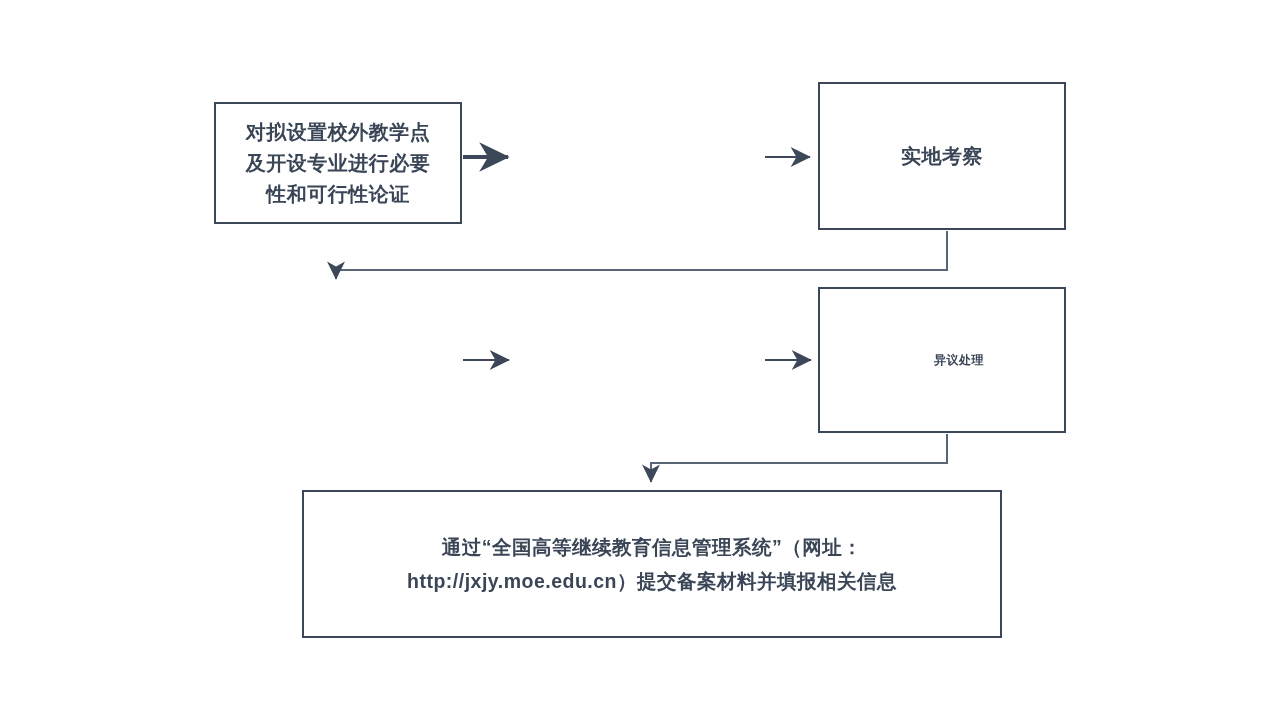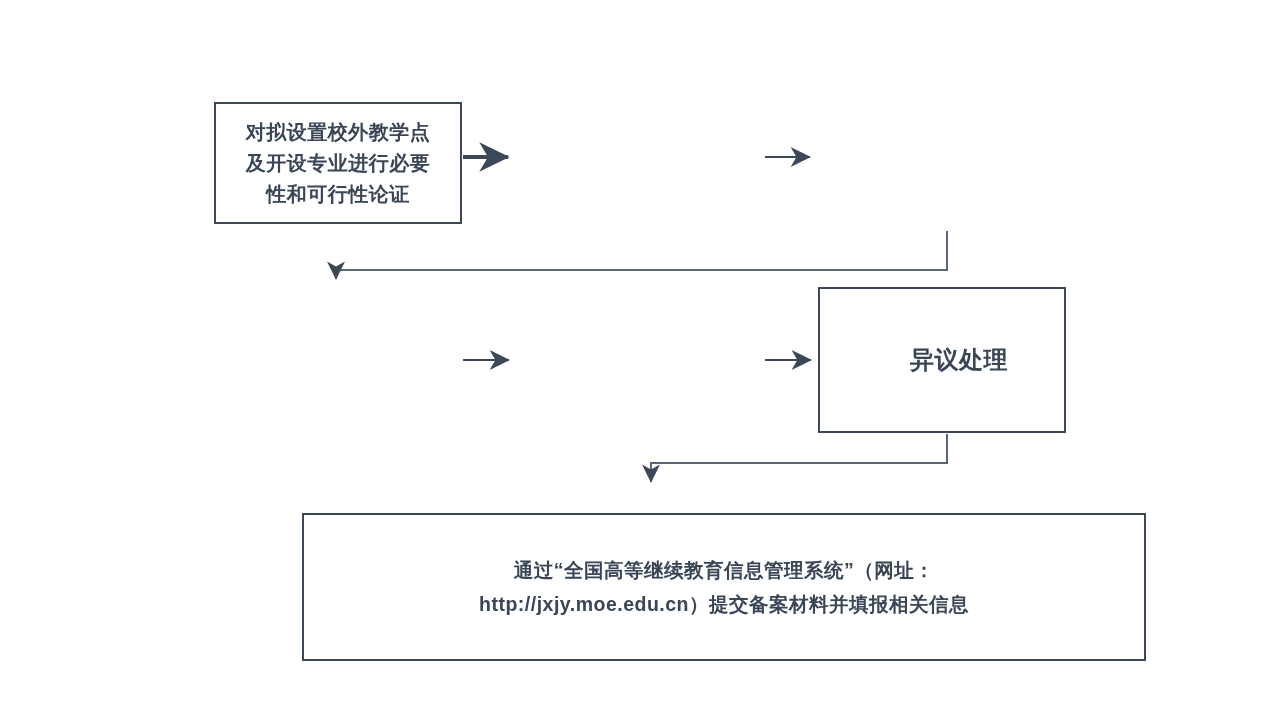--- a/index.html
+++ b/index.html
@@ -41,25 +41,25 @@
     white-space: pre-line;
   }
 
   
   #node-1 { left: 214px; top: 82px;  width: 248px; height: 122px; font-size: 20px; margin-top: 20px; }
   #node-2 { left: 516px; top: 82px;  width: 248px; height: 148px; font-size: 20px; }
   #node-3 { left: 818px; top: 82px;  width: 248px; height: 148px; font-size: 20px; }
   
   #node-4 { left: 214px; top: 287px; width: 248px; height: 146px; font-size: 20px; }
   #node-5 { left: 516px; top: 287px; width: 248px; height: 146px; font-size: 20px; }
-  #node-6 { left: 818px; top: 287px; width: 248px; height: 146px; font-size: 24px; padding-left: 44px; }
+  #node-6 { left: 818px; top: 287px; width: 248px; height: 146px; font-size: 12px; padding-left: 44px; }
   
   #node-7 {
-    left: 302px; top: 490px; width: 844px; height: 148px;
-    font-size: 19.5px; line-height: 1.75; padding: 4px 24px; margin-top: 23px;
+    left: 302px; top: 490px; width: 700px; height: 148px;
+    font-size: 19.5px; line-height: 1.75; padding: 4px 24px;
   }
 
   svg.connectors {
     position: absolute;
     left: 0; top: 0;
     width: 1280px;
     height: 720px;
     pointer-events: none;
   }
 </style>
@@ -103,20 +103,23 @@
     </g>
   </svg>
 
   <div class="node" id="node-1">
     <span class="txt">对拟设置校外教学点
 及开设专业进行必要
 性和可行性论证</span>
   </div>
 
 
+  <div class="node" id="node-3">
+    <span class="txt">实地考察</span>
+  </div>
 
 
 
   <div class="node" id="node-6">
     <span class="txt">异议处理</span>
   </div>
 
   <div class="node" id="node-7">
     <span class="txt">通过“全国高等继续教育信息管理系统”（网址：
 http://jxjy.moe.edu.cn）提交备案材料并填报相关信息</span>

